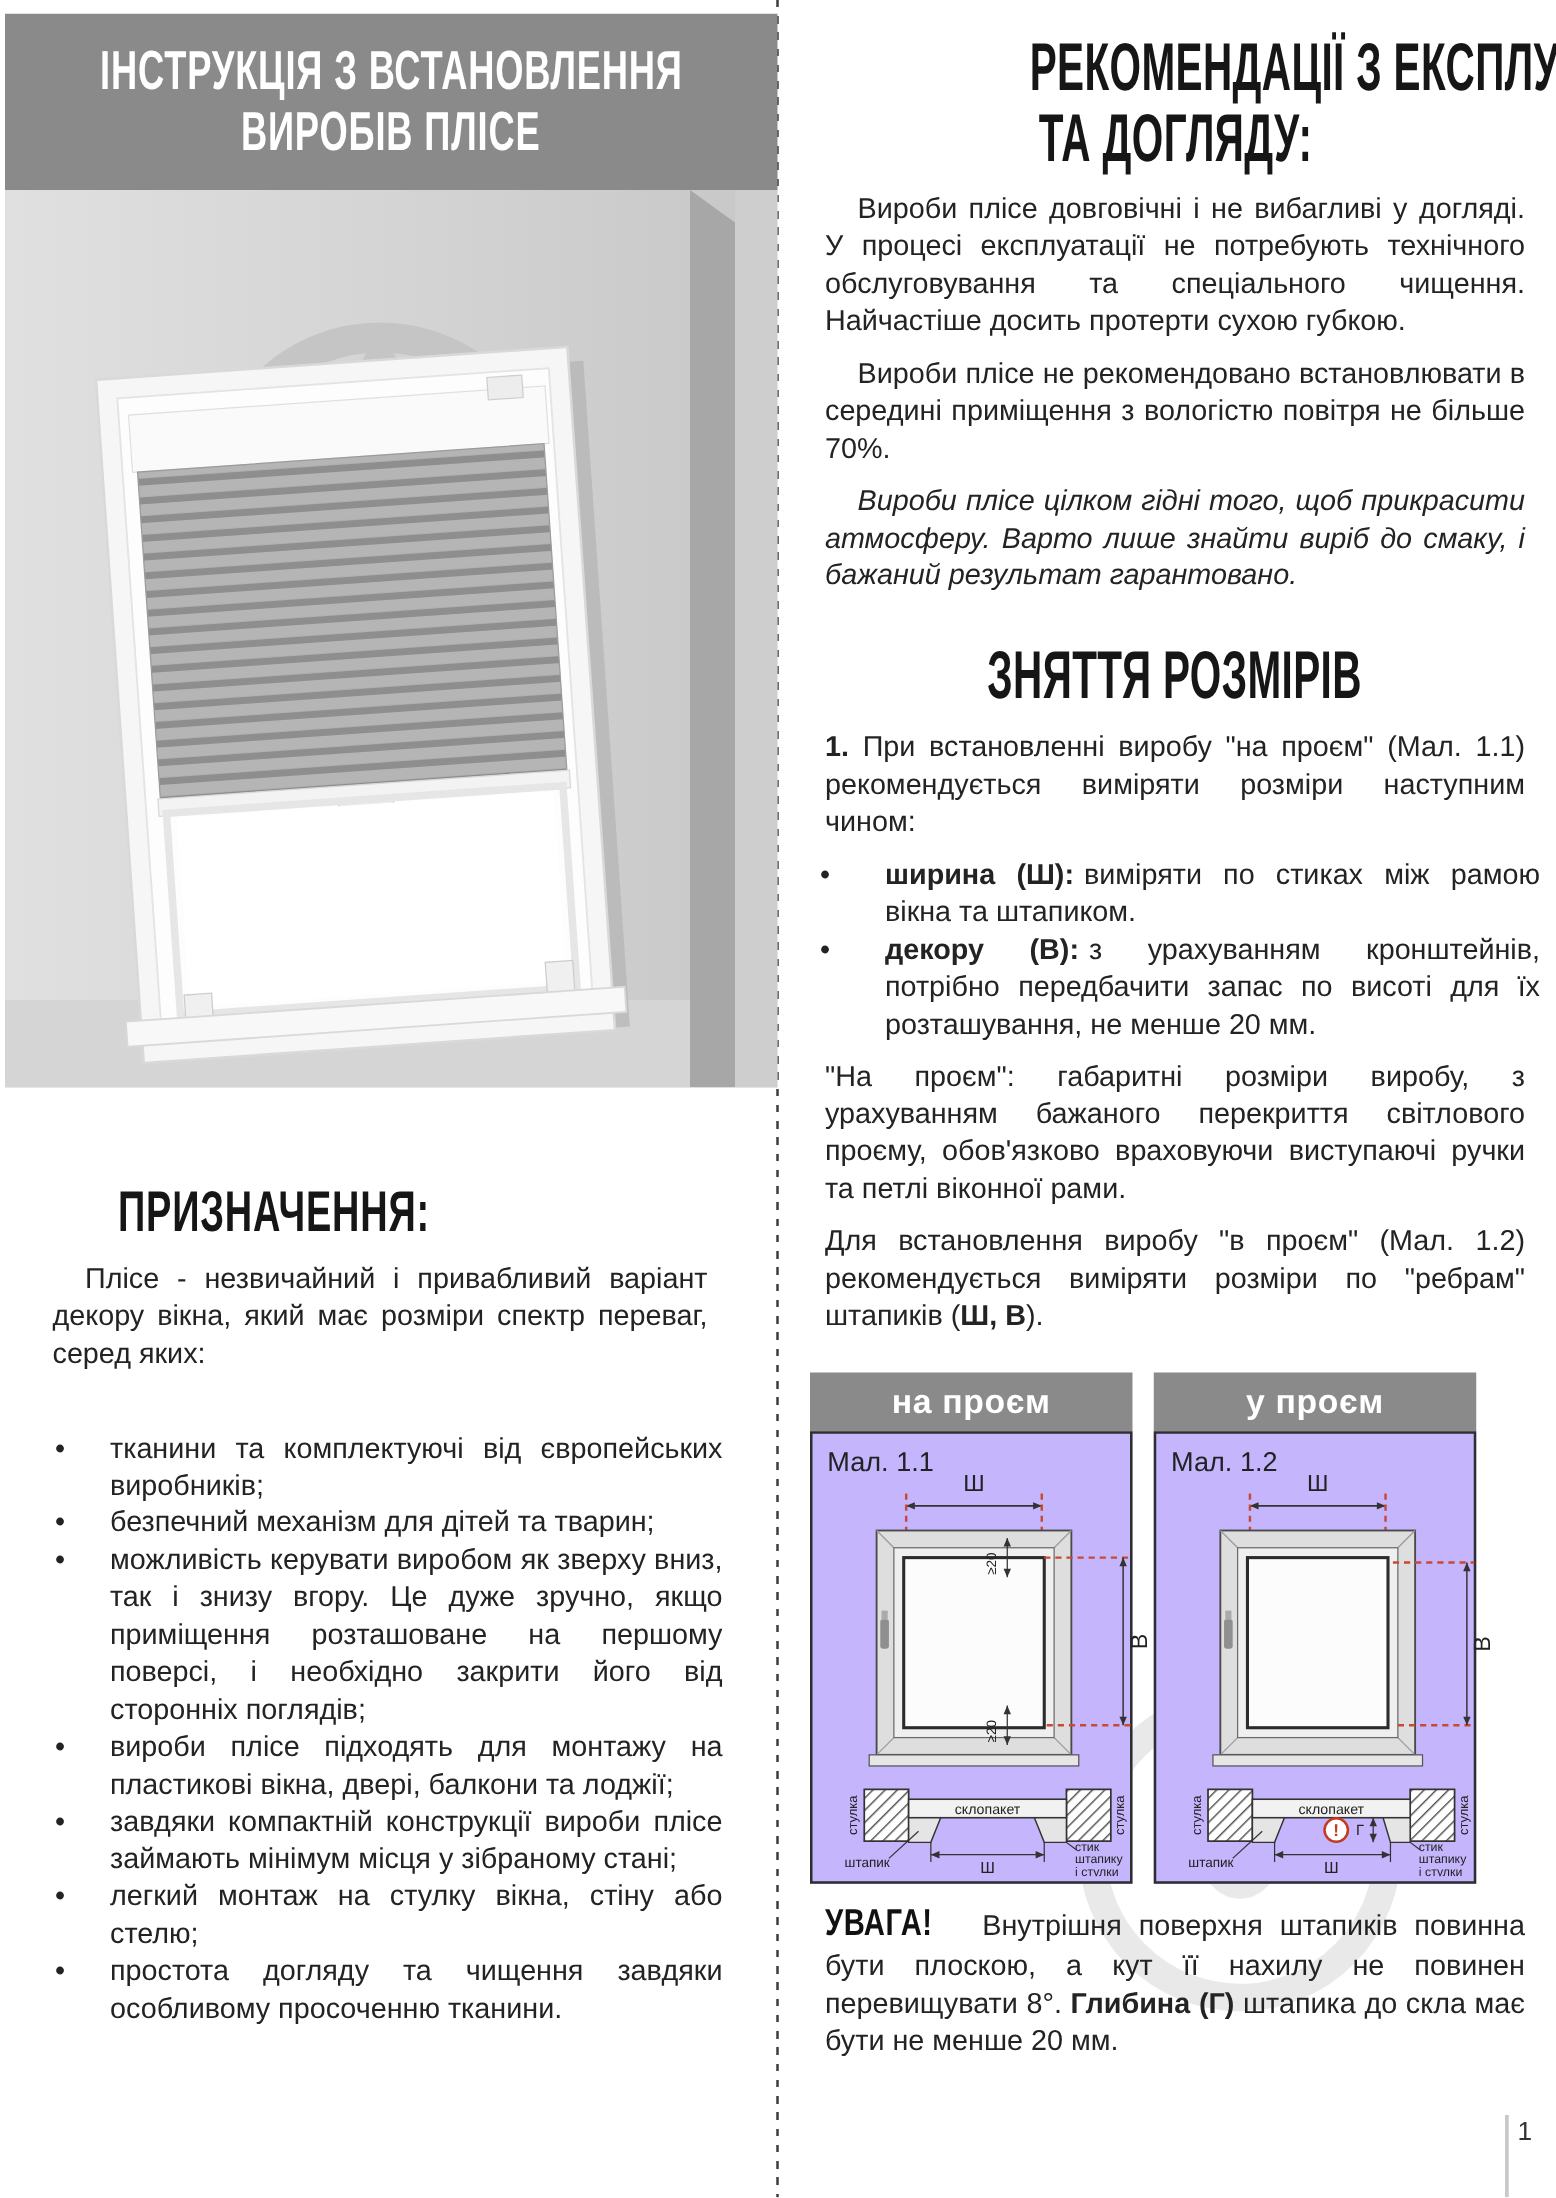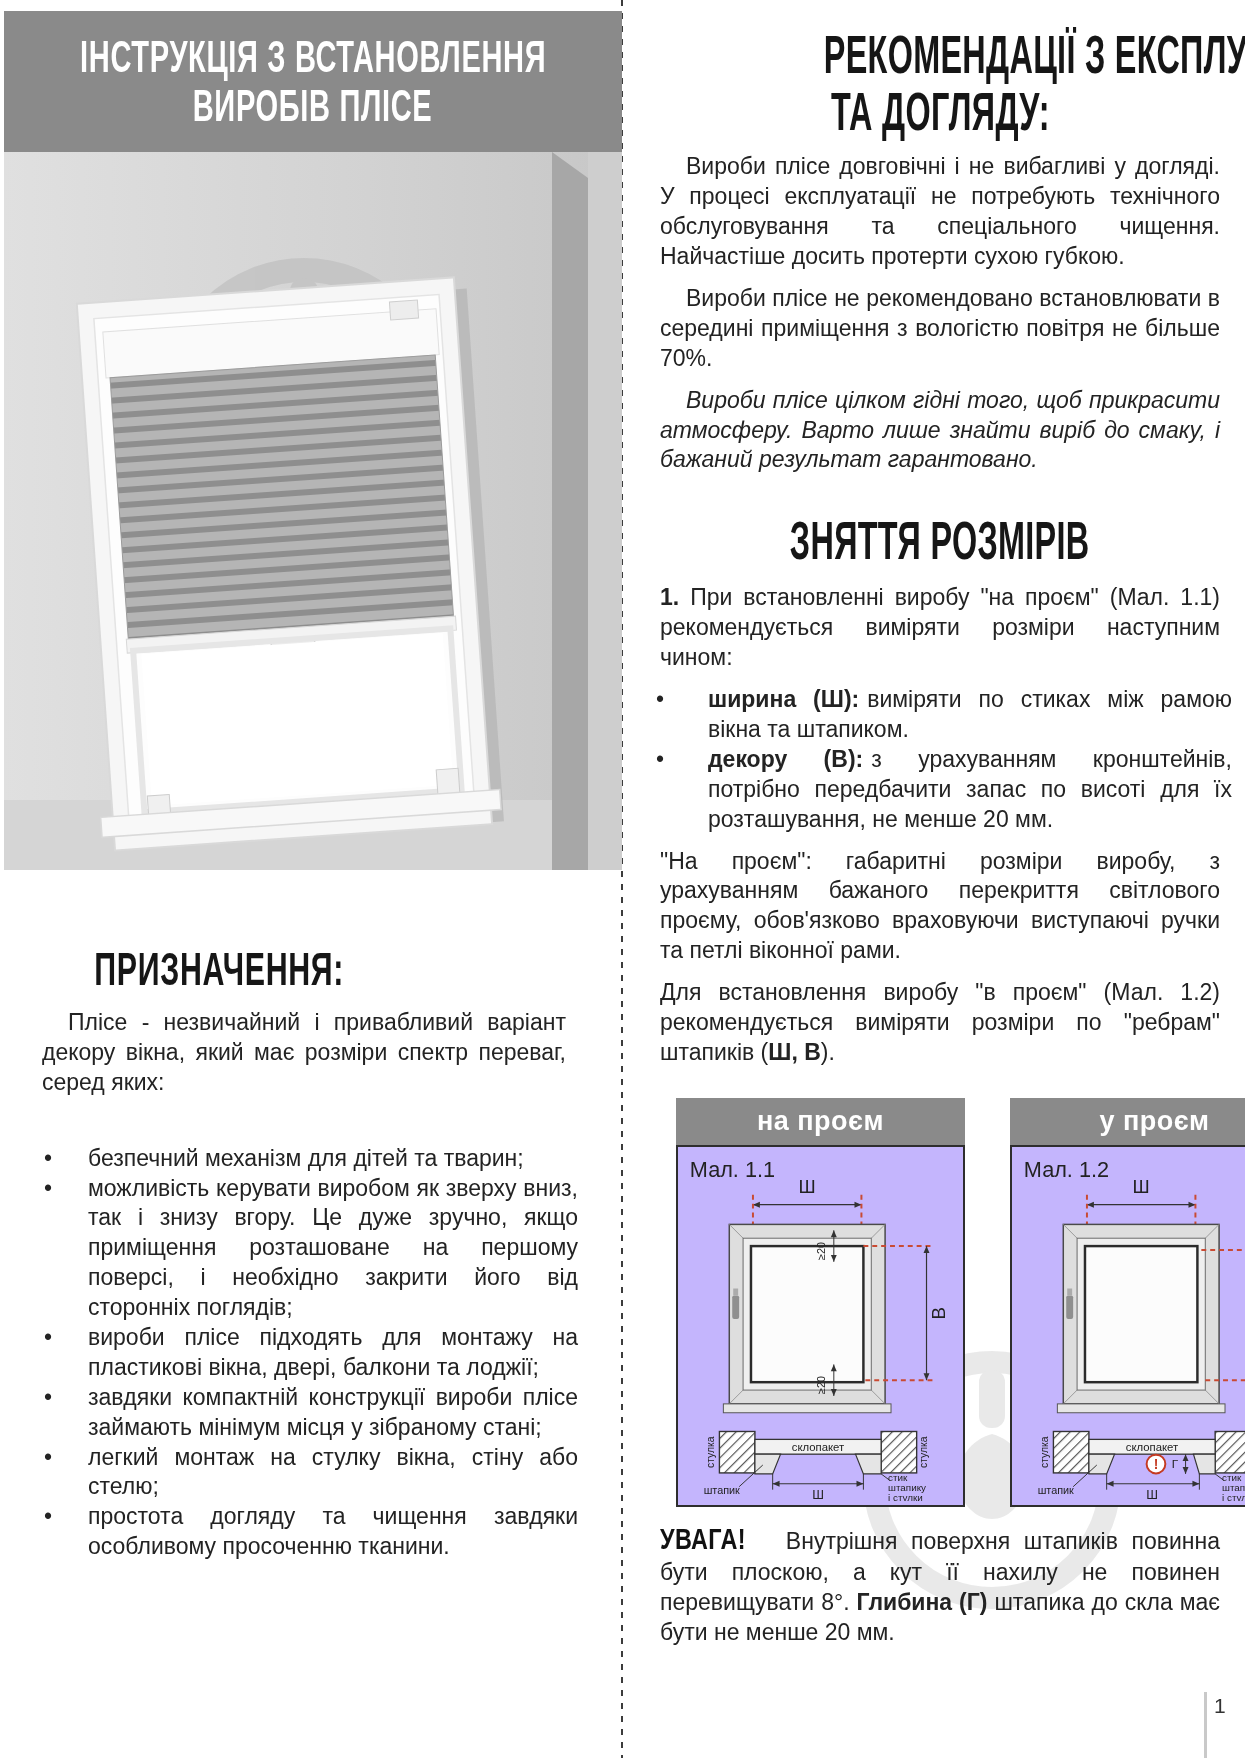--- a/index.html
+++ b/index.html
@@ -39,21 +39,21 @@
   .step{margin-top:34px;}
   .step b{font-weight:700;}
   ul.measure{list-style:none;margin:0;padding:0;}
   ul.measure li{position:relative;padding-left:60px;font-size:23px;line-height:1.3;
                 text-align:justify;color:#232323;}
   ul.measure li::before{content:"\2022";position:absolute;left:8px;top:0;}
   .term{font-weight:700;margin-right:8px;}
   .note{margin:0;}
   .bold-run{font-weight:700;}
   .figures{display:flex;gap:17px;margin-top:30px;position:relative;z-index:1;}
-  .figure{width:289px;margin-left:28px;}
+  .figure{width:258px;}
   .figure-bar{height:47px;background:#8a8a8a;color:#fff;display:flex;align-items:center;
               justify-content:center;font-size:27px;font-weight:700;letter-spacing:.5px;}
   .figure-body{border:2px solid #2e2e2e;background:#c4b5fd;height:358px;position:relative;}
   .figure-body svg{display:block;}
   .warning{margin-top:38px;position:relative;z-index:1;}
   .warning .wlabel{display:inline-block;font-weight:700;font-size:30px;transform:scaleX(.78);
                    transform-origin:0 60%;margin-right:2px;letter-spacing:.5px;color:#111;}
   .watermark2{position:absolute;left:200px;top:1330px;width:300px;height:300px;z-index:0;
               opacity:.5;pointer-events:none;}
   
@@ -114,20 +114,21 @@
         </g>
       </svg>
     </div>
 
     <div class="purpose">
       <div class="purpose-title">
         <span class="cond">ПРИЗНАЧЕННЯ:</span>
       </div>
       <p class="body indent intro">Плісе - незвичайний і привабливий варіант декору вікна, який має розміри спектр переваг, серед яких:</p>
       <ul class="benefits">
+        <li>тканини та комплектуючі від європейських виробників;</li>
         <li>безпечний механізм для дітей та тварин;</li>
         <li>можливість керувати виробом як зверху вниз, так і знизу вгору. Це дуже зручно, якщо приміщення розташоване на першому поверсі, і необхідно закрити його від сторонніх поглядів;</li>
         <li>вироби плісе підходять для монтажу на пластикові вікна, двері, балкони та лоджії;</li>
         <li>завдяки компактній конструкції вироби плісе займають мінімум місця у зібраному стані;</li>
         <li>легкий монтаж на стулку вікна, стіну або стелю;</li>
         <li>простота догляду та чищення завдяки особливому просоченню тканини.</li>
       </ul>
     </div>
   </div>
 

